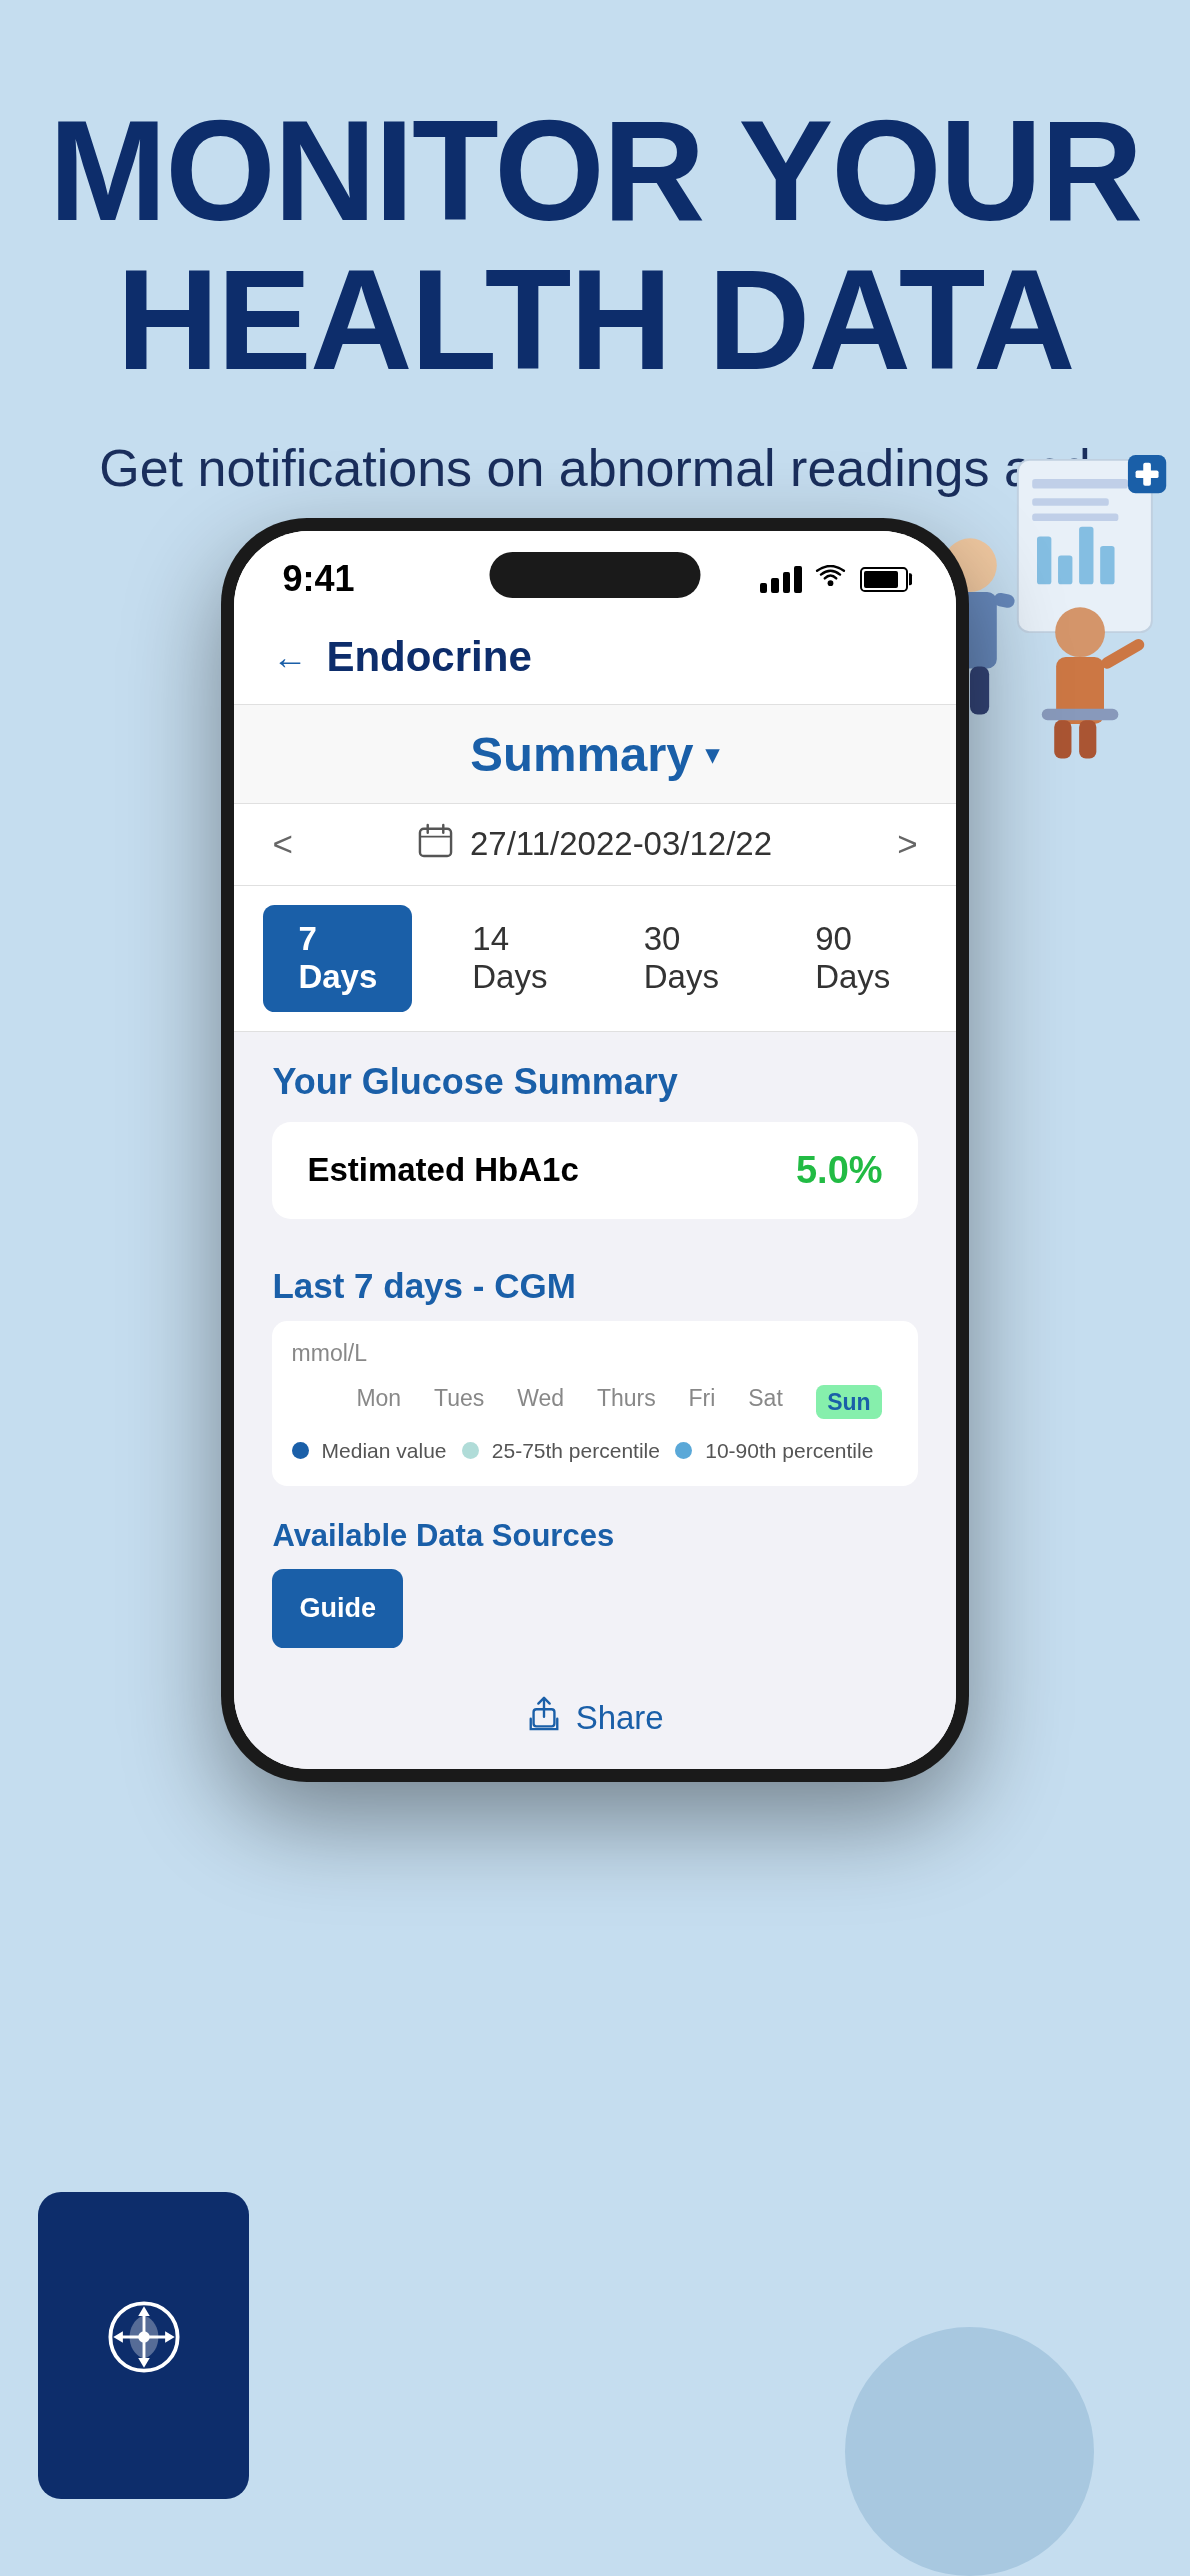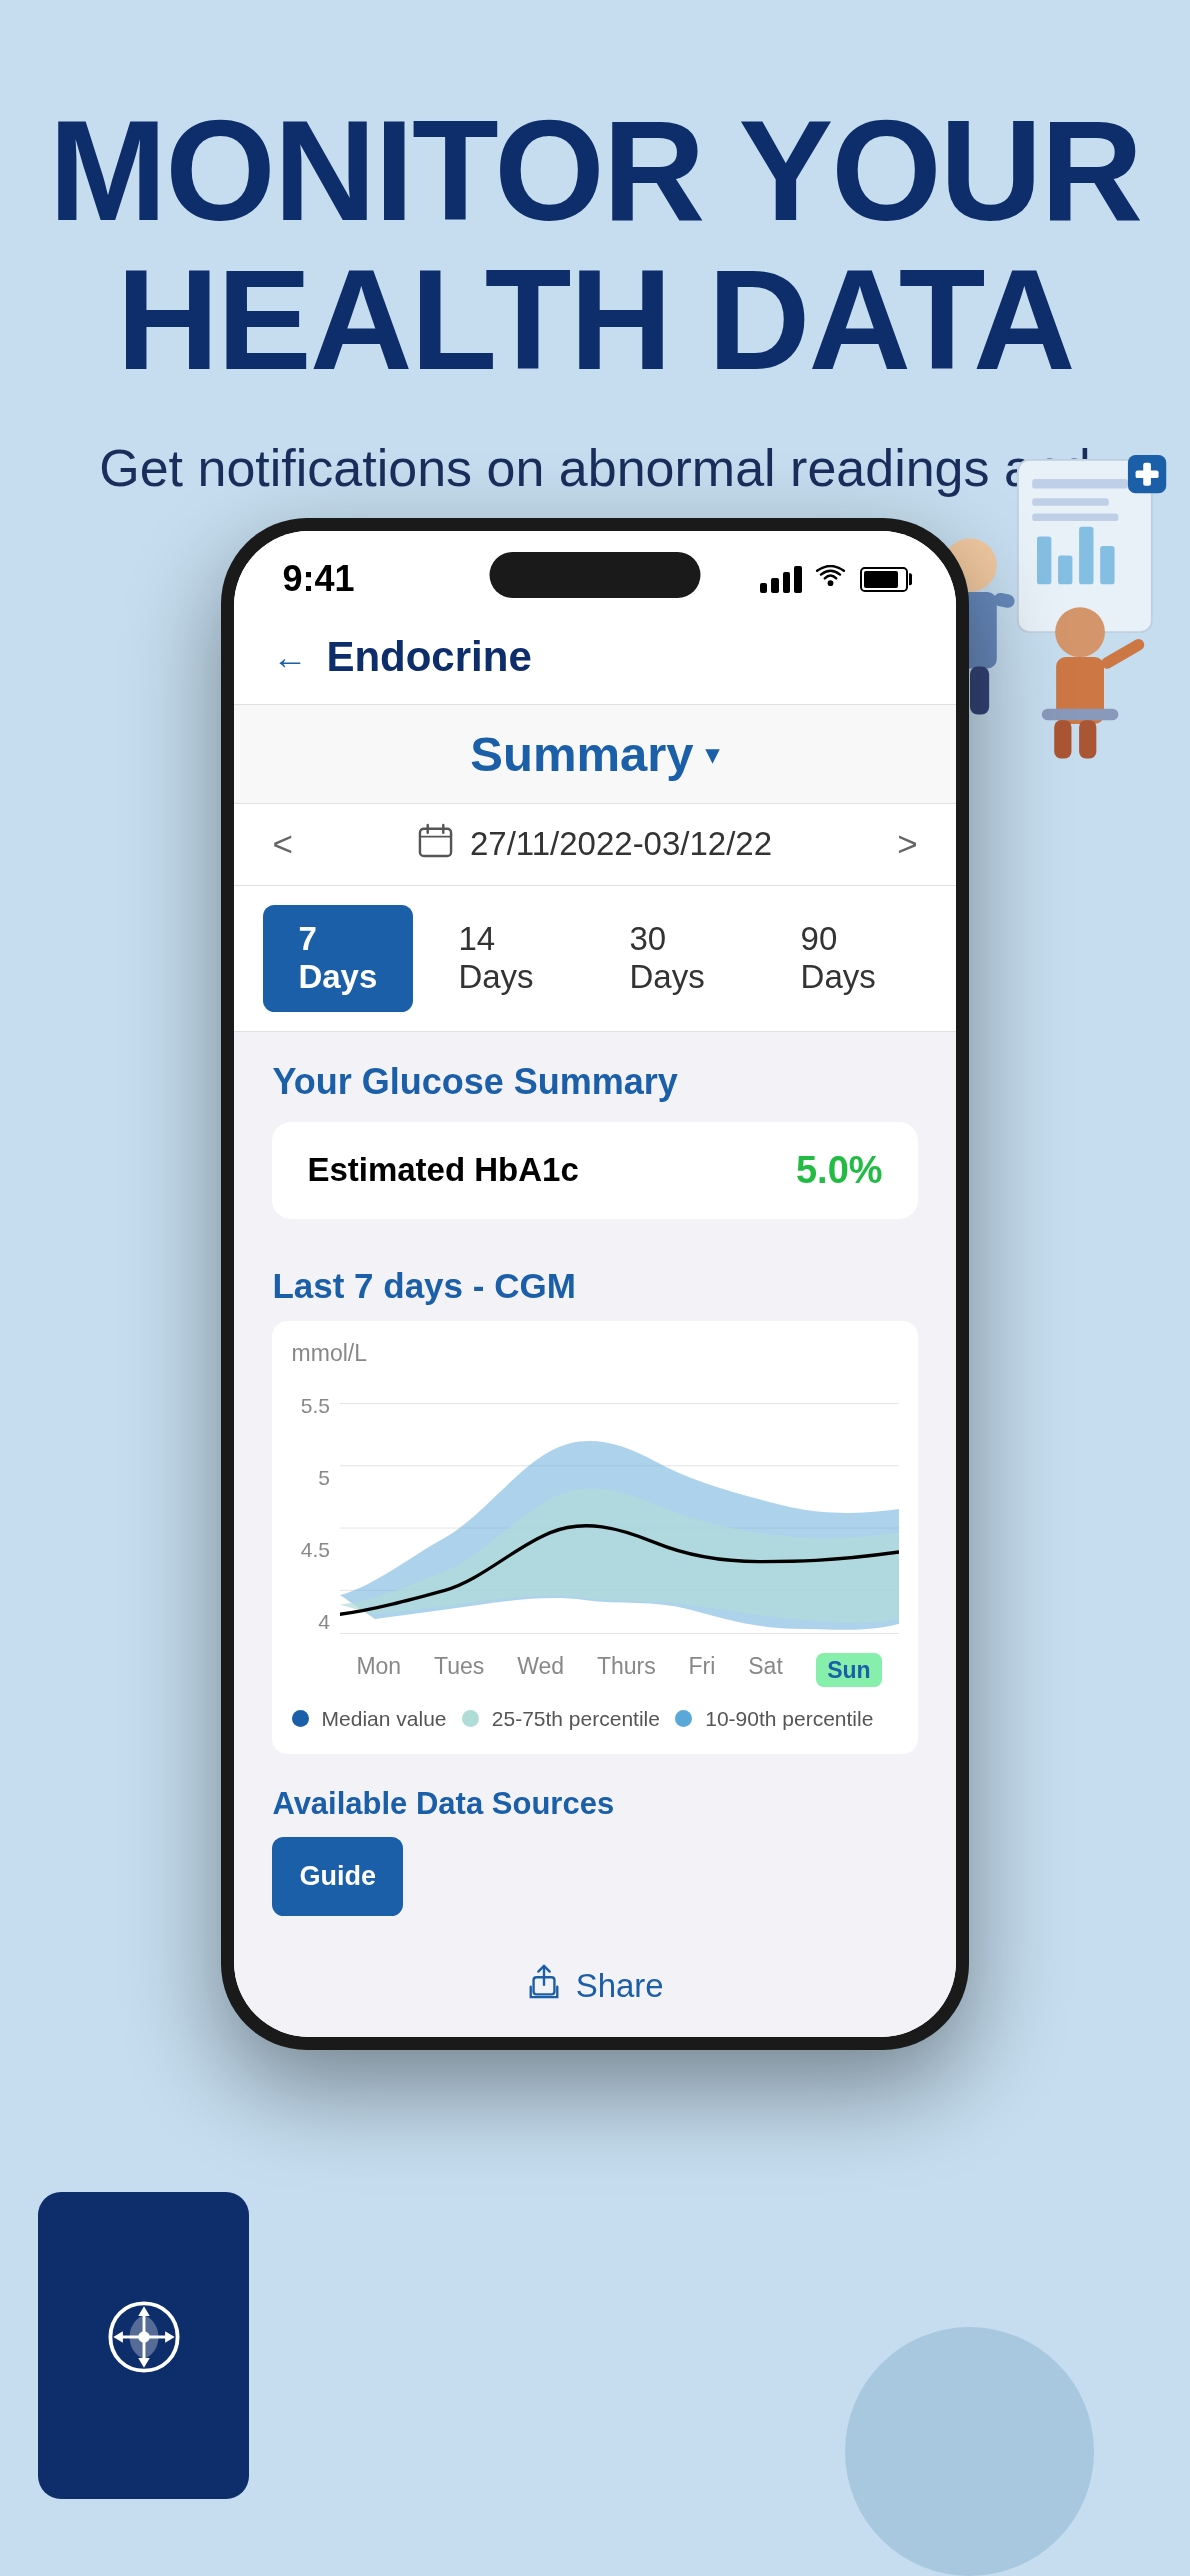--- a/index.html
+++ b/index.html
@@ -230,21 +230,21 @@
       color: #333;
       font-weight: 500;
     }
 
     
     .day-tabs {
       background: #fff;
       display: flex;
       align-items: center;
       padding: 19px 29px;
-      gap: 10px;
+      gap: 25px;
       border-bottom: 1px solid #e0e0e0;
     }
 
     .day-tab {
       padding: 15.3px 35px;
       border-radius: 11.5px;
       font-size: 33px;
       font-weight: 500;
       color: #333;
     }
@@ -596,44 +596,20 @@
           <div class="glucose-card">
             <span class="glucose-label">Estimated HbA1c</span>
             <span class="glucose-value">5.0%</span>
           </div>
         </div>
 
         <div class="cgm-section">
           <div class="cgm-title">Last 7 days - CGM</div>
           <div class="chart-container">
             <div class="y-axis-label">mmol/L</div>
-            <div class="chart-area">
-              <div class="y-labels">
-                <span class="y-label">5.5</span>
-                <span class="y-label">5</span>
-                <span class="y-label">4.5</span>
-                <span class="y-label">4</span>
-              </div>
-              <div class="chart-svg-area">
-                <svg width="100%" height="249" viewBox="0 0 640 260" preserveAspectRatio="none">
-
-                  <line x1="0" y1="10" x2="640" y2="10" stroke="#e0e0e0" stroke-width="1"></line>
-                  <line x1="0" y1="75" x2="640" y2="75" stroke="#e0e0e0" stroke-width="1"></line>
-                  <line x1="0" y1="140" x2="640" y2="140" stroke="#e0e0e0" stroke-width="1"></line>
-                  <line x1="0" y1="205" x2="640" y2="205" stroke="#e0e0e0" stroke-width="1"></line>
-                  <line x1="0" y1="250" x2="640" y2="250" stroke="#e0e0e0" stroke-width="1"></line>
-
-                  <path d="M0,210 C40,200 80,170 120,150 C160,130 200,80 240,60 C280,40 320,50 360,70 C400,90 440,100 480,110 C520,120 560,130 640,120 L640,240 C600,250 560,245 520,245 C480,245 440,235 400,225 C360,215 320,220 280,215 C240,210 200,215 160,220 C120,225 80,230 40,235 Z" fill="#5aa8d8" opacity="0.5"></path>
-
-                  <path d="M0,220 C40,215 80,200 120,185 C160,170 200,130 240,110 C280,90 320,100 360,115 C400,130 440,140 480,145 C520,150 560,155 640,145 L640,235 C600,242 560,238 520,235 C480,232 440,225 400,220 C360,215 320,218 280,213 C240,208 200,212 160,217 C120,222 80,226 40,230 Z" fill="#b0dcd8" opacity="0.7"></path>
-
-                  <path d="M0,230 C40,225 80,215 120,205 C160,195 200,160 240,145 C280,130 320,140 360,155 C400,170 440,175 480,175 C520,175 560,175 640,165" stroke="#000" stroke-width="3.5" fill="none" stroke-linejoin="round" stroke-linecap="round"></path>
-                </svg>
-              </div>
-            </div>
 
             <div class="x-labels">
               <span class="x-label">Mon</span>
               <span class="x-label">Tues</span>
               <span class="x-label">Wed</span>
               <span class="x-label">Thurs</span>
               <span class="x-label">Fri</span>
               <span class="x-label">Sat</span>
               <span class="x-label highlighted">Sun</span>
             </div>

